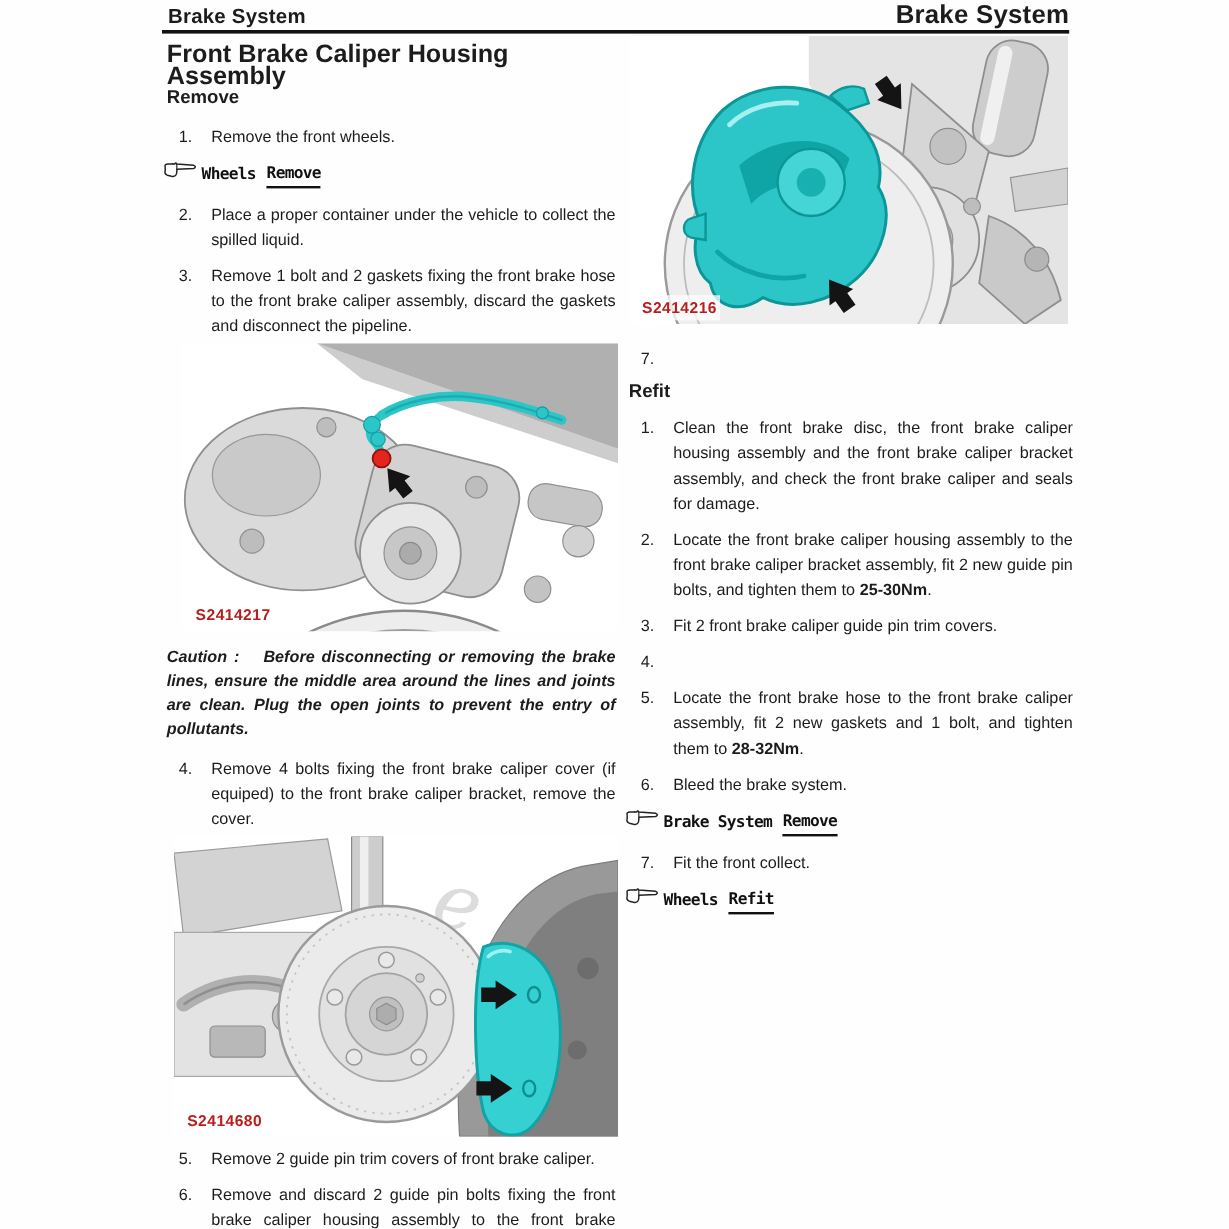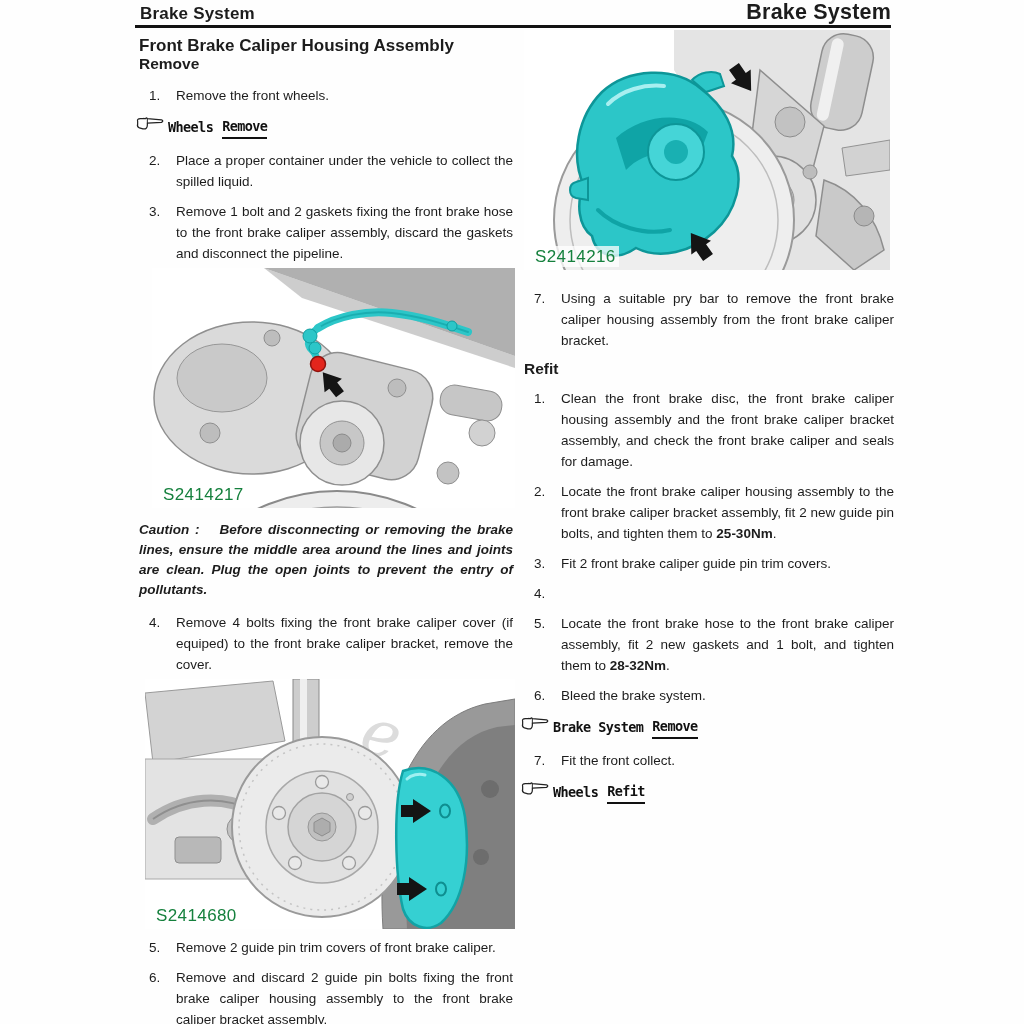--- a/index.html
+++ b/index.html
@@ -9,21 +9,21 @@
     font-family:"Liberation Sans", sans-serif; color:#1c1c1c; overflow:hidden;
   }
   .hdr-left  { position:absolute; left:140px; top:4px;  font-size:17px;  font-weight:bold; letter-spacing:.2px; }
   .hdr-right { position:absolute; right:133px; top:0;   font-size:21.5px; font-weight:bold; letter-spacing:.2px; }
   .hdr-rule  { position:absolute; left:135px; right:133px; top:25px; height:3px; background:#121212; }
 
   .col { position:absolute; font-size:13.5px; line-height:21px; }
   .col-left  { left:139px; top:37px;  width:374px; }
   .col-right { left:524px; top:30px;  width:370px; }
 
-  .doc-title   { font-size:17px; font-weight:bold; line-height:18px; }
+  .doc-title   { font-size:21px; font-weight:bold; line-height:18px; }
   .sec-heading { font-size:15.5px; font-weight:bold; line-height:18px; margin-bottom:12px; }
   .refit-heading { margin-top:4px; margin-bottom:10px; }
 
   .step { display:flex; margin-bottom:9px; }
   .step-num  { flex:none; width:27px; margin-left:10px; }
   .step-text { flex:1; text-align:justify; }
   .torque { font-weight:bold; }
 
   .xref { display:flex; align-items:center; margin:9px 0 11px -4px; cursor:pointer; }
   .hand { flex:none; margin-right:3px; }
@@ -35,22 +35,22 @@
 
   .caution { font-weight:bold; font-style:italic; text-align:justify; line-height:20px; margin:12px 0 12px; }
   .caution .c-label { margin-right:20px; }
 
   .figure { position:relative; background:#fff; }
   .fig1 { width:363px; height:240px; margin:0 0 10px 13px; }
   .fig2 { width:370px; height:250px; margin:2px 0 8px 6px; }
   .fig3 { width:366px; height:240px; margin:0 0 18px 0; }
   .figure svg { display:block; width:100%; height:100%; }
   .fig-caption {
-    position:absolute; left:8px; bottom:3px; font-size:17px; color:#15803d;
-    background:rgba(255,255,255,.75); padding:0 3px; letter-spacing:.4px;
+    position:absolute; left:8px; bottom:3px; font-size:13px; color:#b91c1c;
+    background:rgba(255,255,255,.75); padding:0 3px; letter-spacing:.4px;font-weight:bold;
   }
 </style>
 </head>
 <body>
 
 <div class="page">
 
   <div class="hdr-left">Brake System</div>
   <div class="hdr-right">Brake System</div>
   <div class="hdr-rule"></div>
@@ -230,21 +230,20 @@
         </g>
         <g transform="translate(176,216) rotate(-35)">
           <path d="M0,-16 L12,2 L6,2 L6,14 L-6,14 L-6,2 L-12,2 Z" fill="#141414"></path>
         </g>
       </svg>
       <span class="fig-caption">S2414216</span>
     </div>
 
     <div class="step">
       <span class="step-num">7.</span>
-      <span class="step-text">Using a suitable pry bar to remove the front brake caliper housing assembly from the front brake caliper bracket.</span>
     </div>
 
     <div class="sec-heading refit-heading">Refit</div>
 
     <div class="step">
       <span class="step-num">1.</span>
       <span class="step-text"><span>Clean the front brake disc, the front brake caliper housing assembly and the front brake caliper bracket assembly, and check the front brake caliper and seals for damage.</span></span>
     </div>
     <div class="step">
       <span class="step-num">2.</span>

